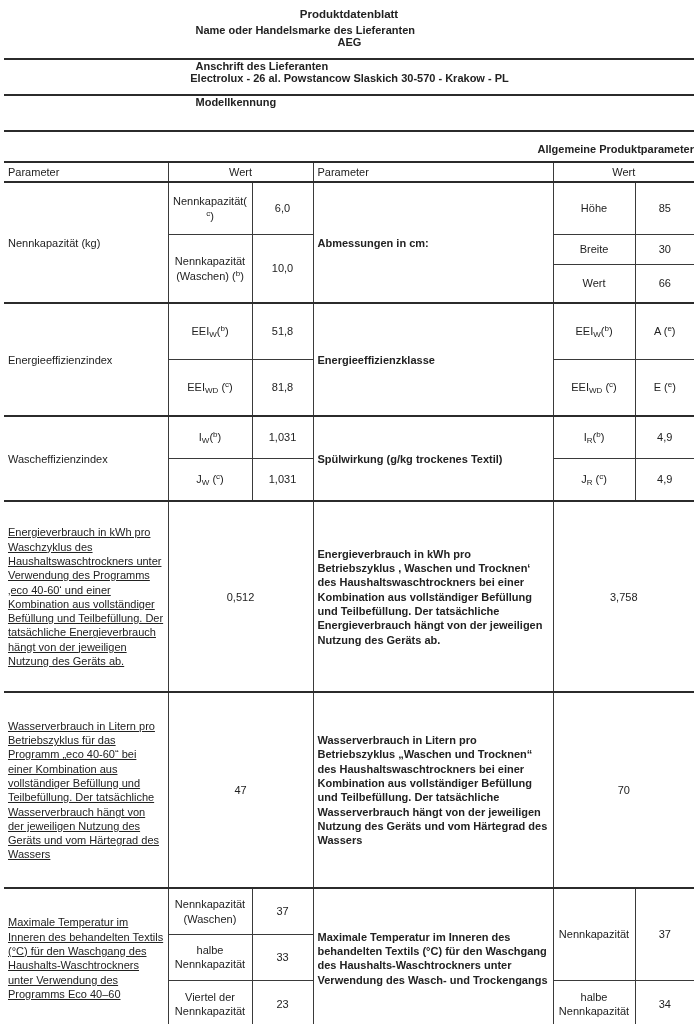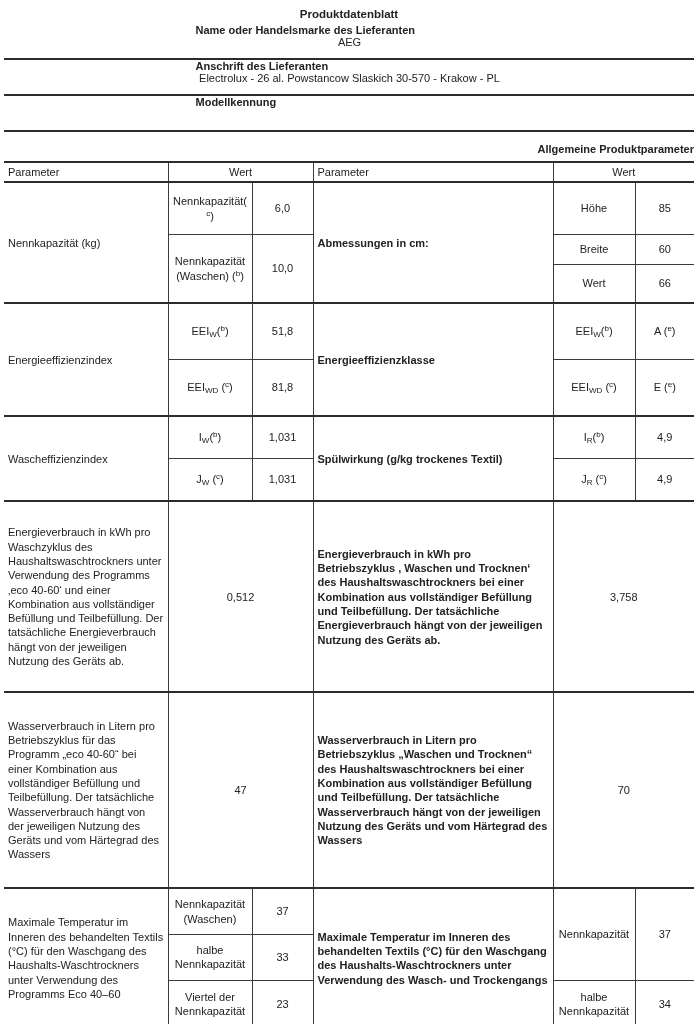--- a/index.html
+++ b/index.html
@@ -6,36 +6,36 @@
   body{
     width:698px;height:1024px;overflow:hidden;
     font-family:"Liberation Sans","DejaVu Sans",sans-serif;
     color:#222;font-size:11px;
   }
   .page{padding:5px 4px 12px 4px;width:690px;border-radius:17px;}
   .doc-title{font-weight:bold;font-size:11.5px;text-align:center;padding:3px 0 4px 0;}
   .supplier-row{display:flex;align-items:center;min-height:34px;border-bottom:2px solid #2b2b2b;flex-direction:column;}
   .supplier-row:first-of-type{border-top:2px solid #2b2b2b;}
   .s-label{width:308px;font-weight:bold;padding-left:1px;}
-  .s-value{flex:1;padding-left:1px;}
+  .s-value{flex:1;padding-left:1px;font-weight:bold;}
   .section-title{font-weight:bold;margin:11px 0 6px 1px;text-align:right;}
   table.params{
     border-collapse:collapse;width:690px;table-layout:fixed;
     border-top:2px solid #2b2b2b;border-bottom:2px solid #2b2b2b;
   }
   table.params td{
     border:1px solid #3a3a3a;vertical-align:middle;
     padding:2px 4px;line-height:1.3;word-wrap:break-word;
   }
   table.params td:first-child{border-left:none;}
   table.params td:last-child{border-right:none;}
   tr.thead td{border-bottom:2px solid #2b2b2b;}
   tr.g td{border-top:2px solid #2b2b2b;}
   td.ctr{text-align:center;}
-  td.top{vertical-align:top;padding-top:3px;}
+  td.top{vertical-align:top;padding-top:3px;text-decoration:underline;}
   td.pleft{padding-left:5px;padding-right:5px;font-weight:bold;}
   sub{font-size:8px;vertical-align:-2px;line-height:0;}
   sup{font-size:8px;vertical-align:4px;line-height:0;}
 </style>
 </head>
 <body>
 
 <div class="page">
 
   <div class="doc-title">Produktdatenblatt</div>
@@ -77,21 +77,21 @@
       <td class="ctr">Nennkapazität(<sup>c</sup>)</td>
       <td class="ctr">6,0</td>
       <td rowspan="3" class="pleft">Abmessungen in cm:</td>
       <td class="ctr">Höhe</td>
       <td class="ctr">85</td>
     </tr>
     <tr style="height:30px">
       <td class="ctr" rowspan="2">Nennkapazität (Waschen) (<sup>b</sup>)</td>
       <td class="ctr" rowspan="2">10,0</td>
       <td class="ctr">Breite</td>
-      <td class="ctr">60</td>
+      <td class="ctr">30</td>
     </tr>
     <tr style="height:39px">
       <td class="ctr">Wert</td>
       <td class="ctr">66</td>
     </tr>
 
     <tr class="g" style="height:56px">
       <td rowspan="2">Energieeffizienzindex</td>
       <td class="ctr">EEI<sub>W</sub>(<sup>b</sup>)</td>
       <td class="ctr">51,8</td>

